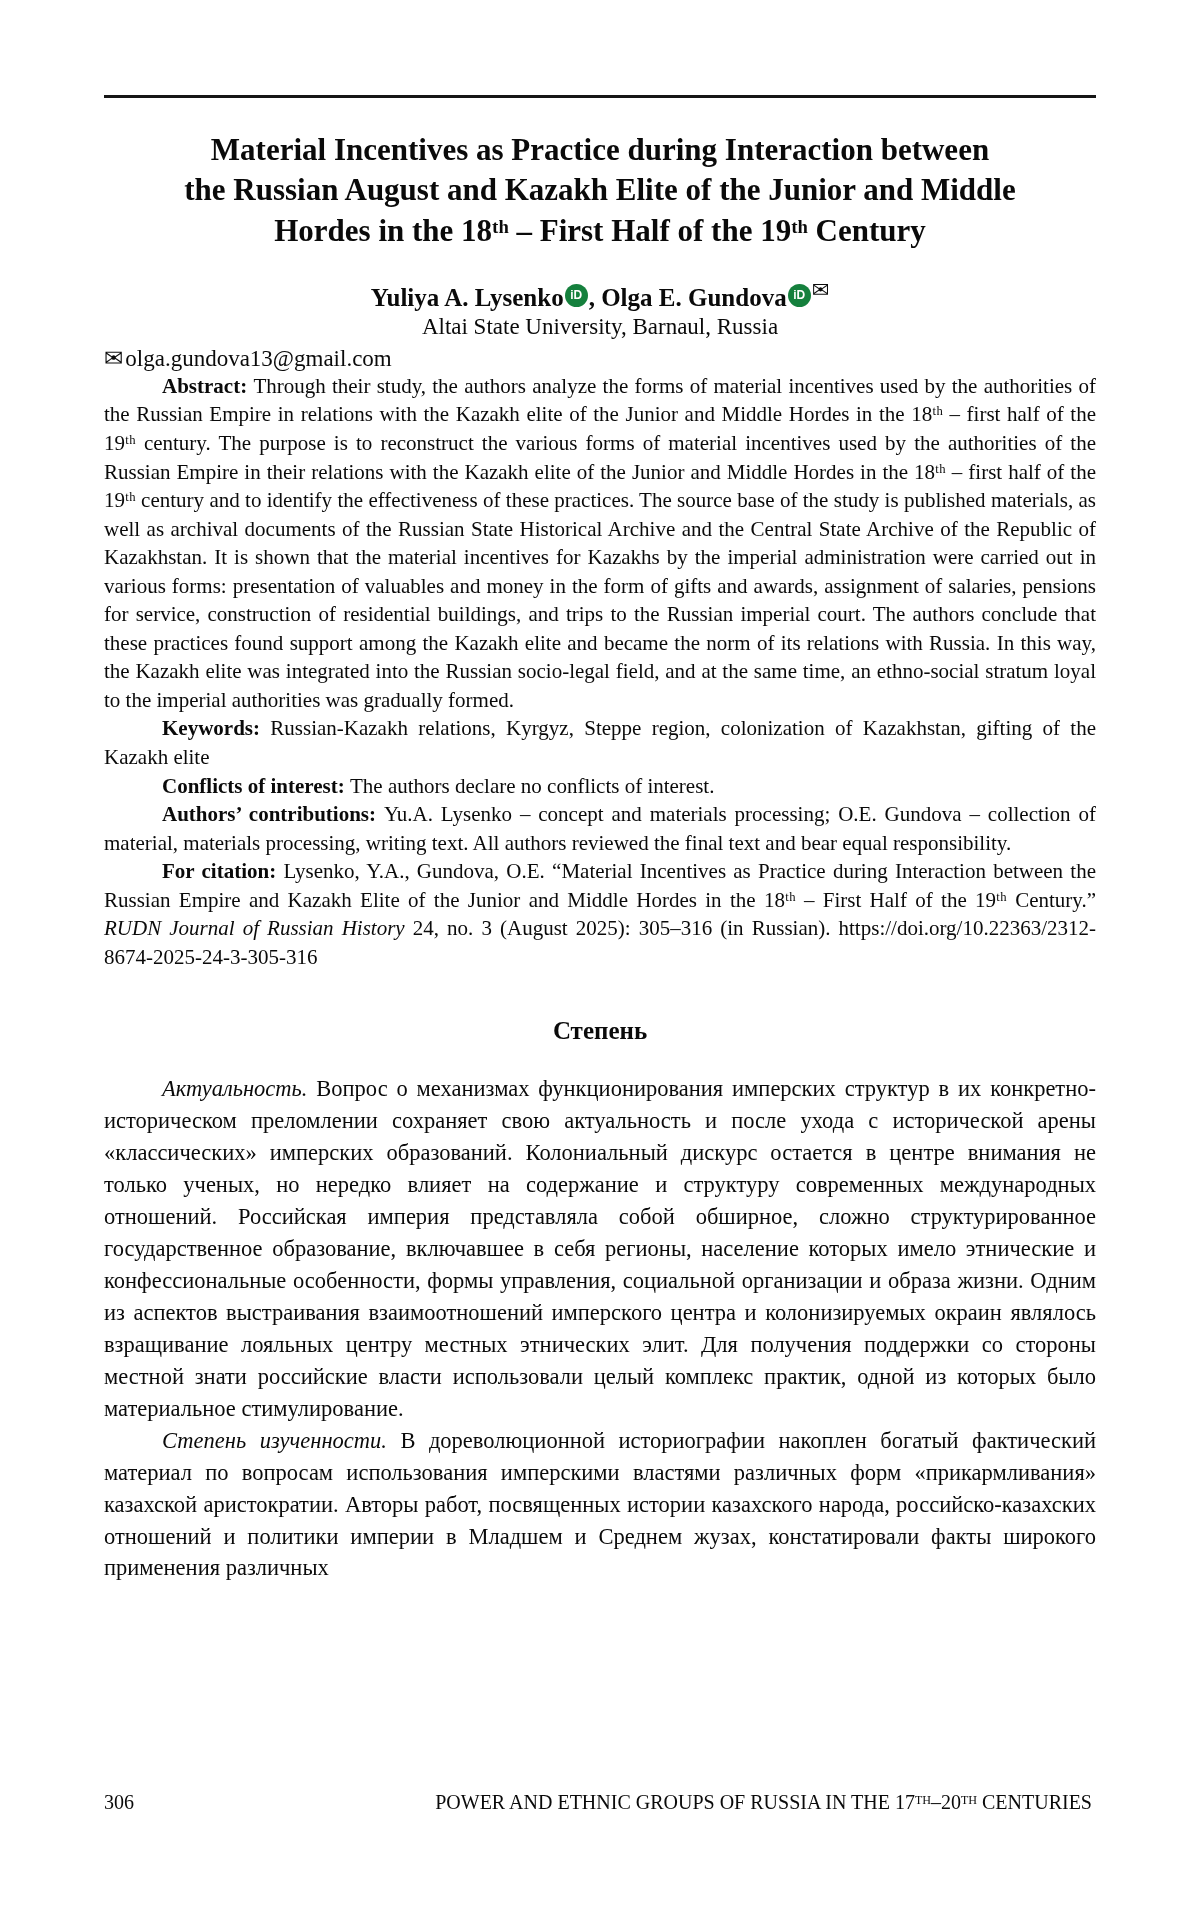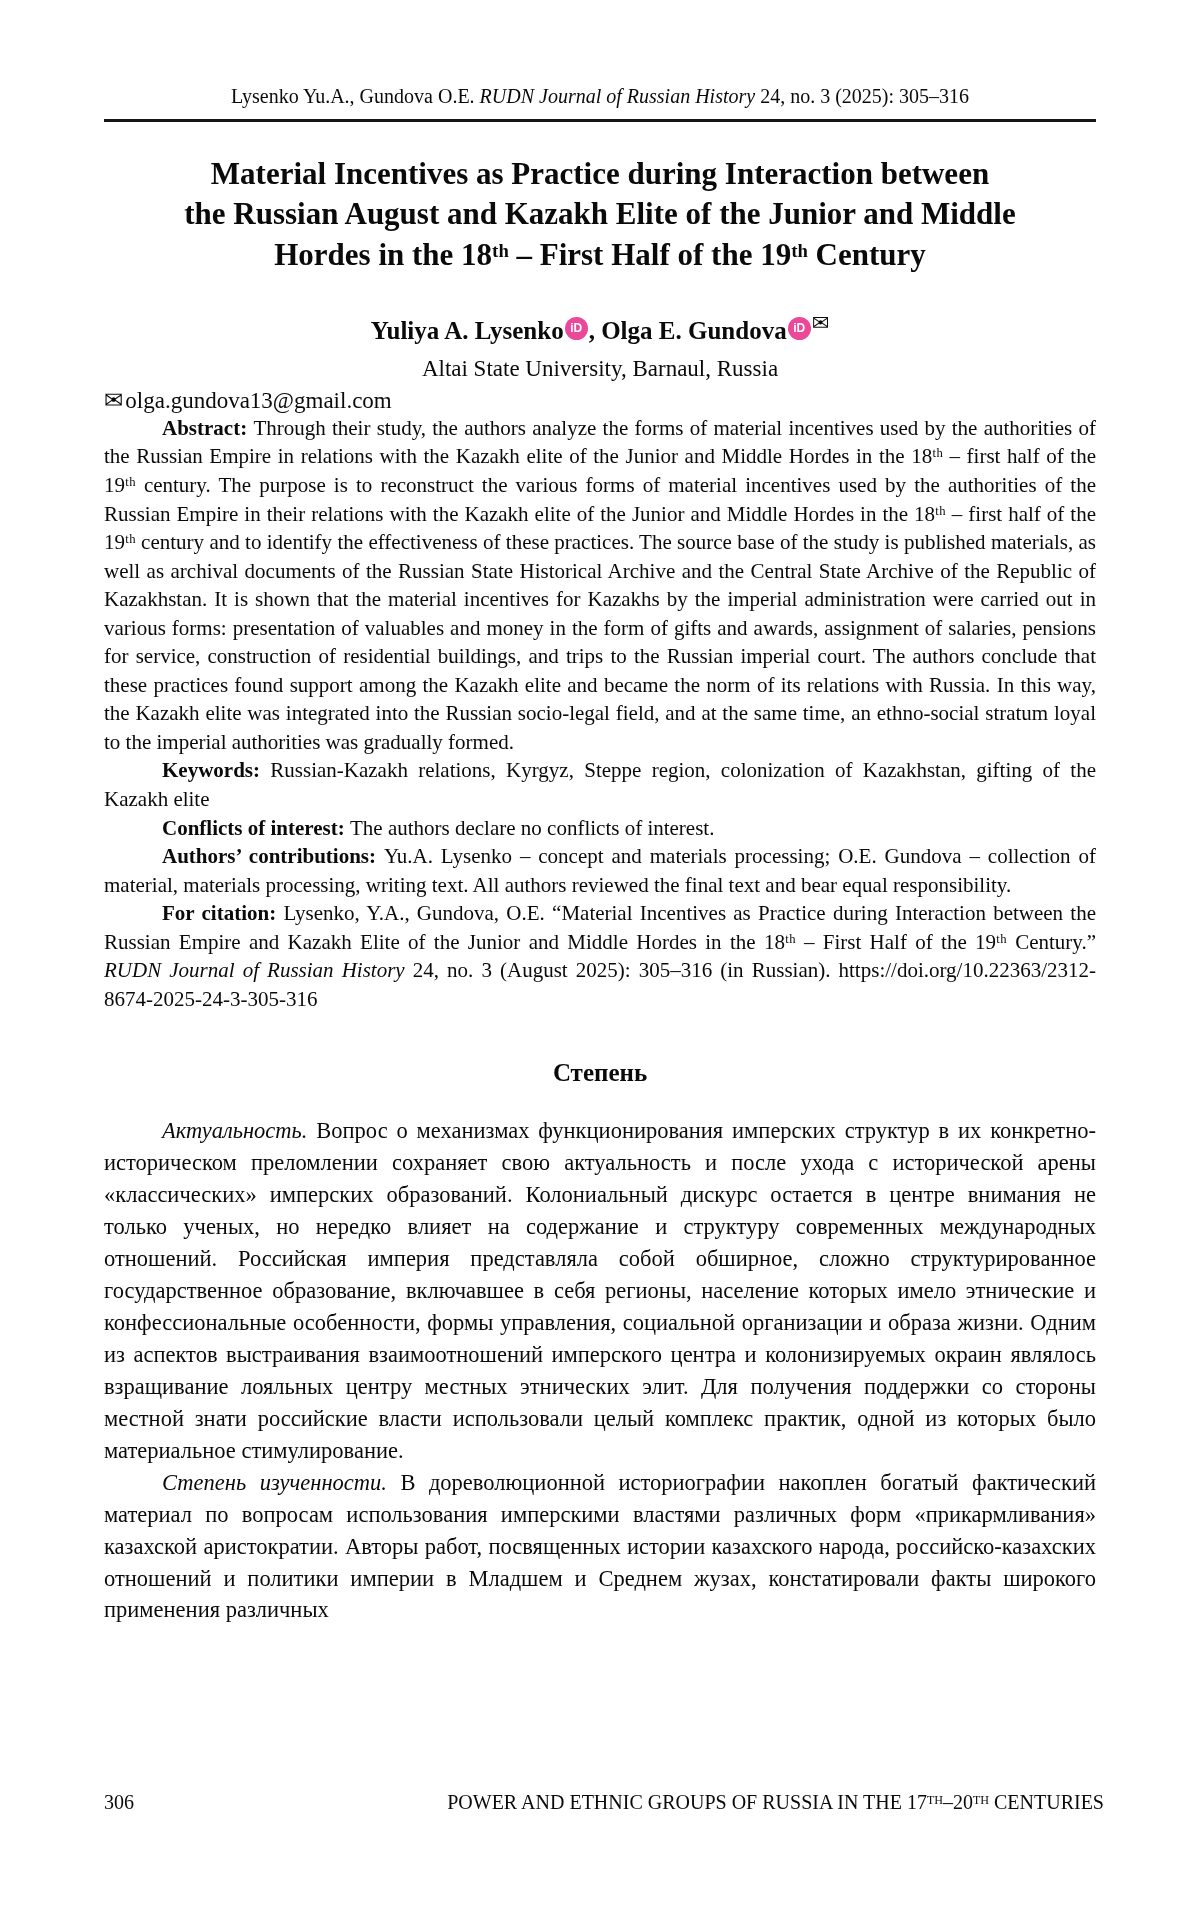--- a/index.html
+++ b/index.html
@@ -42,29 +42,29 @@
     margin-top: 26px;
     text-align: center;
     font-size: 25px;
     font-weight: bold;
   }
   .orcid {
     display: inline-block;
     width: 23px;
     height: 23px;
     border-radius: 50%;
-    background: #ec4899;
+    background: #15803d;
     color: #ffffff;
     font-family: "Liberation Sans", "DejaVu Sans", sans-serif;
     font-size: 12px;
     font-weight: bold;
     line-height: 23px;
     text-align: center;
     vertical-align: 7px;
-    margin: 16px 1px;
+    margin: 7px 1px;
   }
   .envelope-sup {
     font-size: 21px;
     vertical-align: 9px;
     font-weight: normal;
   }
 
   .affiliation {
     text-align: center;
     font-size: 23px;
@@ -102,34 +102,33 @@
   .body-text p {
     text-align: justify;
     text-indent: 58px;
     hyphens: auto;
     -webkit-hyphens: auto;
   }
 
   .footer {
     position: absolute;
     left: 104px;
-    right: 96px;
+    right: 108px;
     bottom: 92px;
     display: flex;
     justify-content: space-between;
     align-items: baseline;
     font-size: 20px;
   }
 </style>
 </head>
 <body>
 
 <div class="page">
 
-  <div class="running-head"><span>Lysenko Yu.A., Gundova O.E. </span><span class="italic">RUDN Journal of Russian History</span><span> 24, no. 3 (2025): 305–316</span></div>
 
   <hr class="head-rule">
 
   <h1 class="title">
       <span class="line">Material Incentives as Practice during Interaction between</span>
       <span class="line">the Russian August and Kazakh Elite of the Junior and Middle</span>
       <span class="line">Hordes in the 18ᵗʰ – First Half of the 19ᵗʰ Century</span>
     </h1>
 
   <div class="authors-line"><span>Yuliya A. Lysenko</span><span class="orcid">iD</span><span>, </span><span>Olga E. Gundova</span><span class="orcid">iD</span><span class="envelope-sup">✉</span></div>

